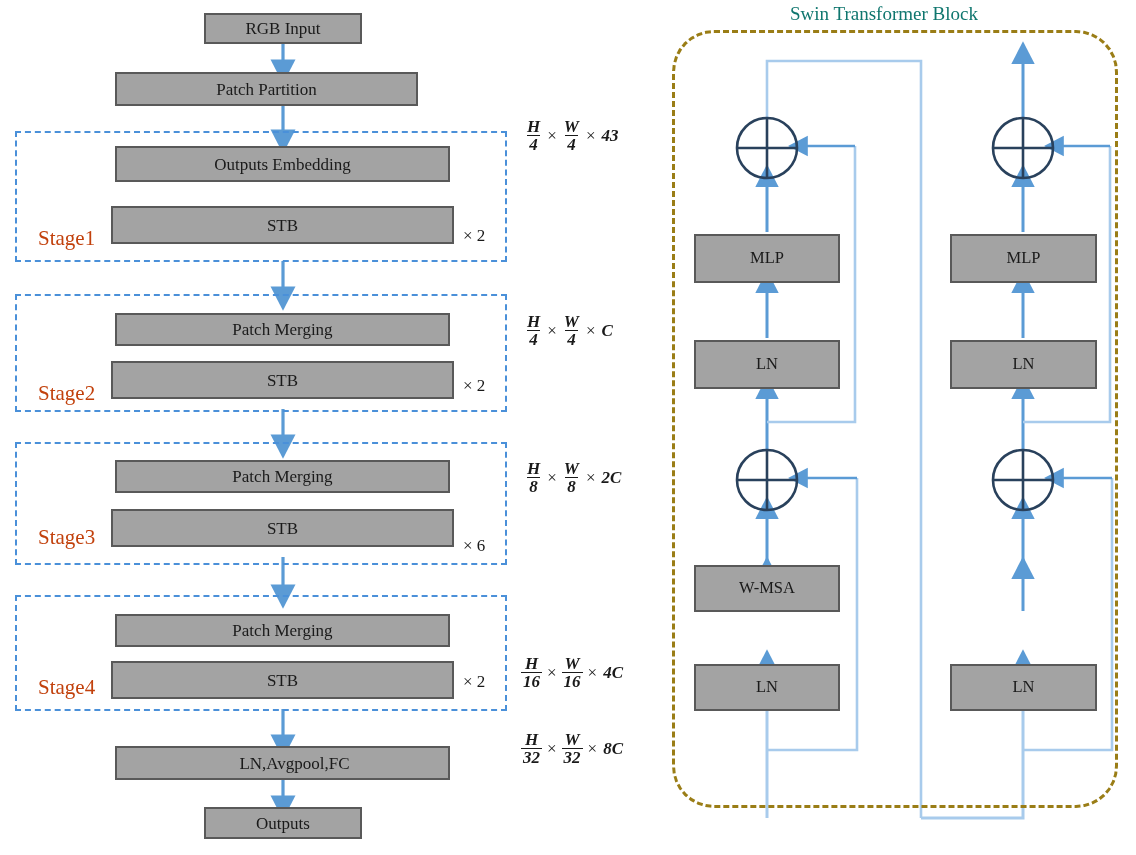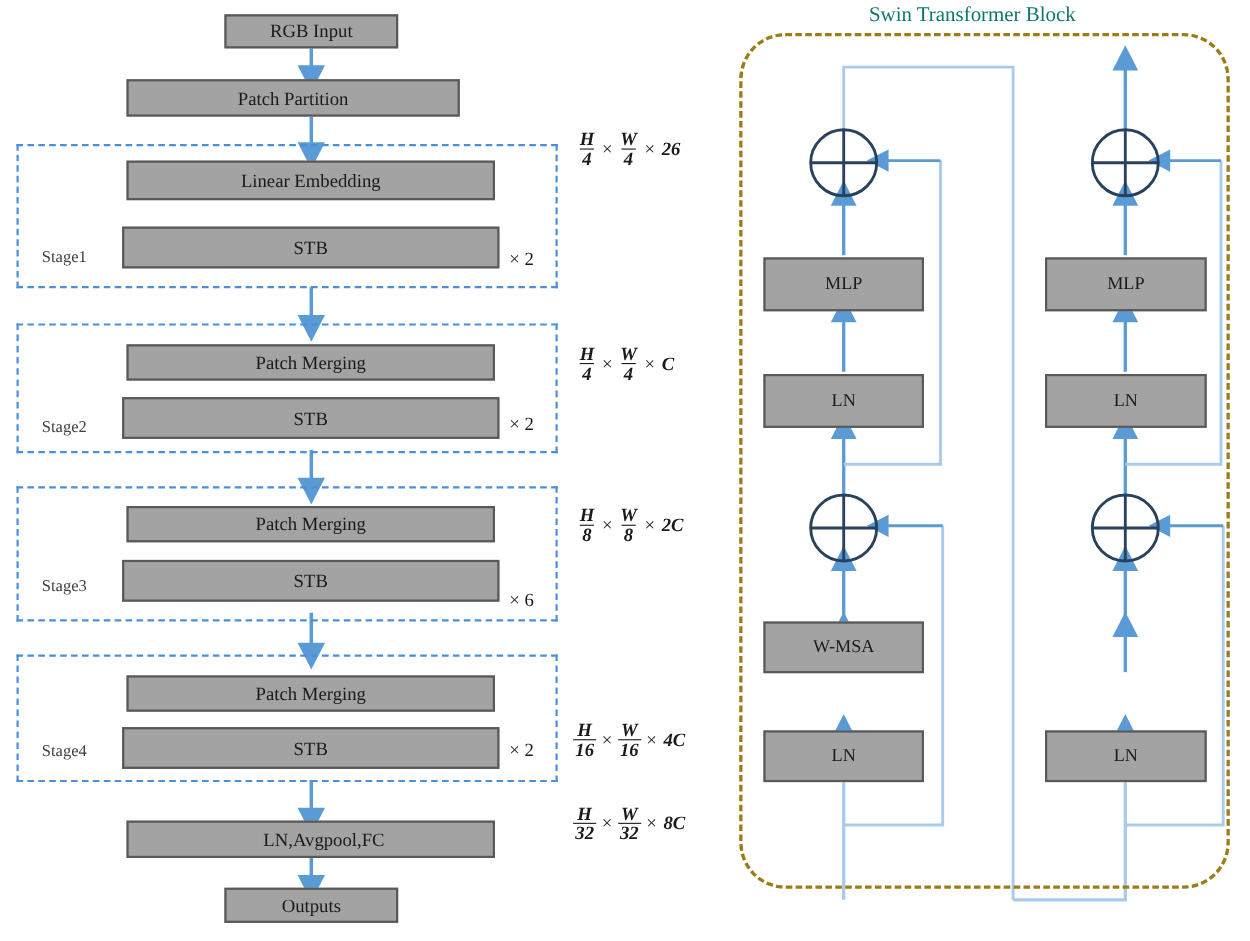--- a/index.html
+++ b/index.html
@@ -13,21 +13,21 @@
        font-size:17px;line-height:1;color:#1a1a1a;white-space:nowrap;}
   .box.small{font-size:16.5px;}
 
   
   .stagebox{position:absolute;box-sizing:border-box;
             border:2.5px dashed #4A90D9;background:transparent;}
 
   
   .swinbox{position:absolute;box-sizing:border-box;
            border:3px dashed #9a7d16;border-radius:42px;background:transparent;}
-  .stage-lbl{position:absolute;white-space:nowrap;font-size:15px;color:#404040;}
+  .stage-lbl{position:absolute;white-space:nowrap;font-size:21px;color:#c2410c;}
   .mult{position:absolute;white-space:nowrap;font-size:17px;color:#1a1a1a;}
   .title{position:absolute;white-space:nowrap;font-size:19px;color:#0f766e;}
 
   
   .math{position:absolute;display:flex;align-items:center;
         font-family:"Liberation Serif","DejaVu Serif",serif;
         font-style:italic;font-weight:bold;font-size:17px;color:#1a1a1a;
         white-space:nowrap;}
   .frac{display:inline-flex;flex-direction:column;align-items:center;
         justify-content:center;line-height:1.02;padding:0 1px;}
@@ -154,21 +154,21 @@
 
   <div class="stagebox" style="left:15px;top:131px;width:492px;height:131px;"></div>
   <div class="stagebox" style="left:15px;top:294px;width:492px;height:118px;"></div>
   <div class="stagebox" style="left:15px;top:442px;width:492px;height:123px;"></div>
   <div class="stagebox" style="left:15px;top:595px;width:492px;height:116px;"></div>
 
   <div class="box" style="left:204px;top:13px;width:158px;height:31px;">RGB Input</div>
 
   <div class="box" style="left:115px;top:72px;width:303px;height:34px;">Patch Partition</div>
 
-  <div class="box" style="left:115px;top:146px;width:335px;height:36px;">Linear Embedding</div>
+  <div class="box" style="left:115px;top:146px;width:335px;height:36px;">Outputs Embedding</div>
   <div class="box" style="left:111px;top:206px;width:343px;height:38px;">STB</div>
 
   <div class="box" style="left:115px;top:313px;width:335px;height:33px;">Patch Merging</div>
   <div class="box" style="left:111px;top:361px;width:343px;height:38px;">STB</div>
 
   <div class="box" style="left:115px;top:460px;width:335px;height:33px;">Patch Merging</div>
   <div class="box" style="left:111px;top:509px;width:343px;height:38px;">STB</div>
 
   <div class="box" style="left:115px;top:614px;width:335px;height:33px;">Patch Merging</div>
   <div class="box" style="left:111px;top:661px;width:343px;height:38px;">STB</div>
@@ -193,21 +193,21 @@
     <span class="frac">
         <span class="num">H</span>
         <span class="den">4</span>
       </span>
     <span class="op">×</span>
     <span class="frac">
         <span class="num">W</span>
         <span class="den">4</span>
       </span>
     <span class="op">×</span>
-    <span class="tail">26</span>
+    <span class="tail">43</span>
   </div>
 
   <div class="math" style="left:524px;top:313px;">
     <span class="frac">
         <span class="num">H</span>
         <span class="den">4</span>
       </span>
     <span class="op">×</span>
     <span class="frac">
         <span class="num">W</span>

